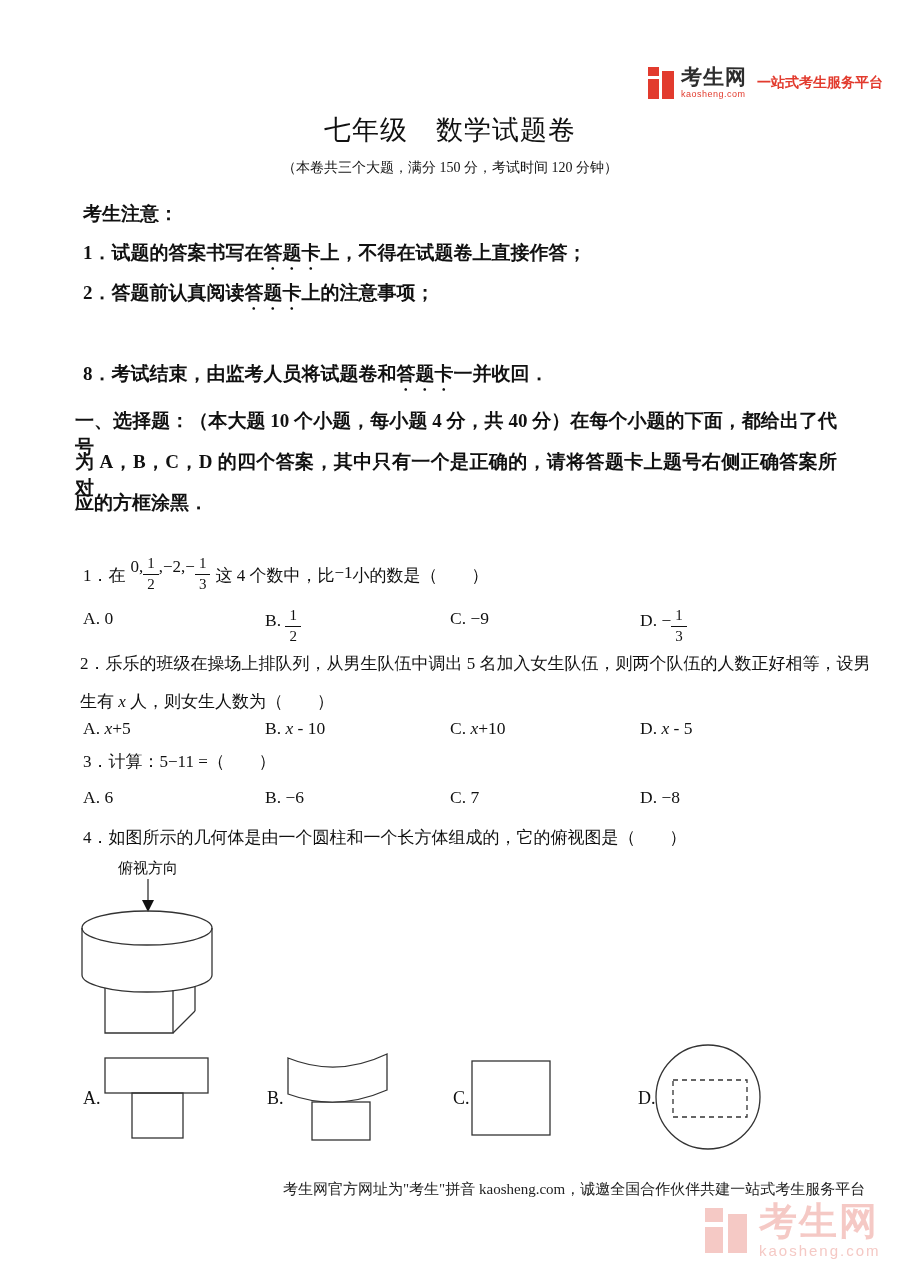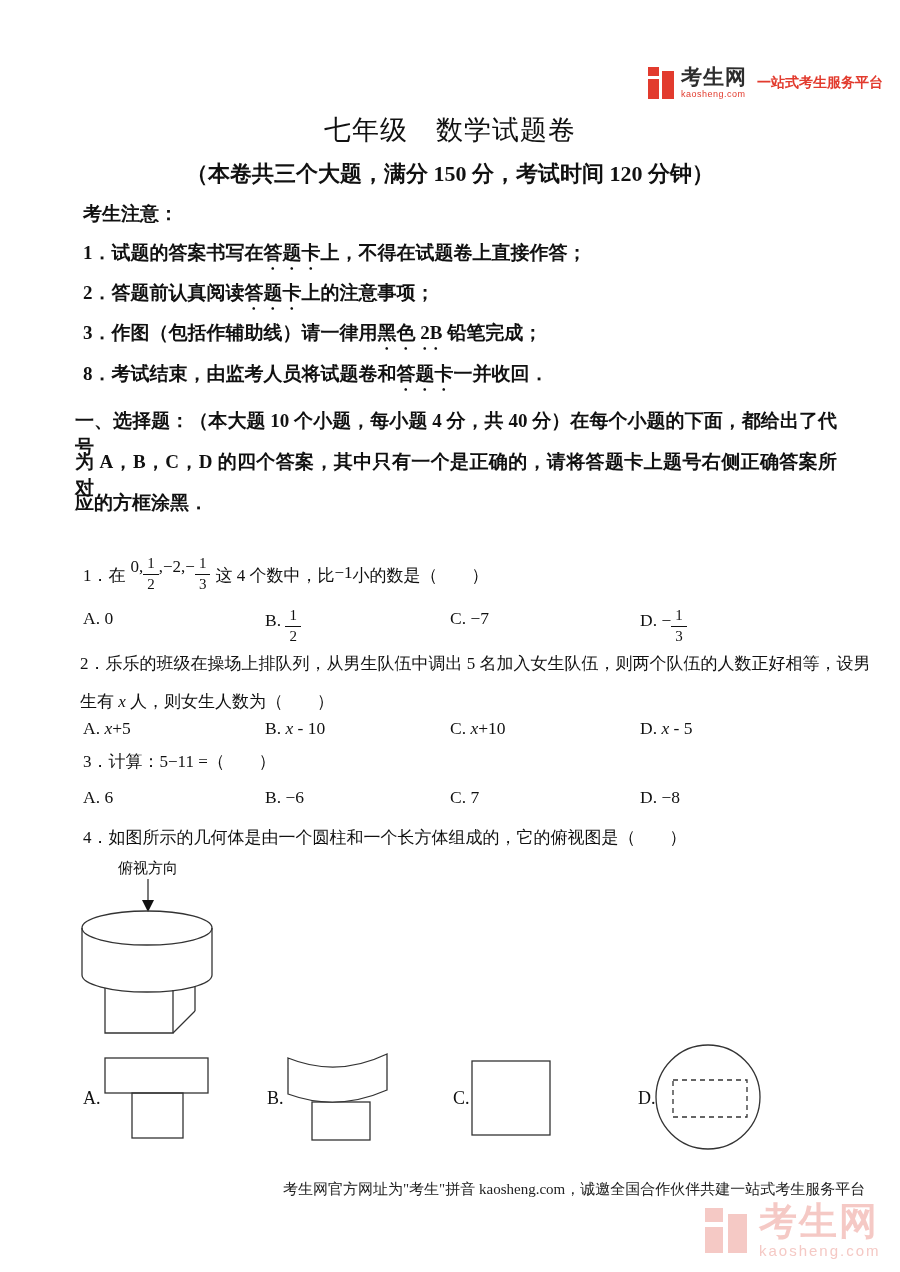--- a/index.html
+++ b/index.html
@@ -13,21 +13,21 @@
   .logo-icon i{position:absolute;background:#e23b2e}
   .logo-icon .b1{left:0;top:1px;width:11px;height:9px}
   .logo-icon .b2{left:0;top:13px;width:11px;height:20px}
   .logo-icon .b3{left:14px;top:5px;width:12px;height:28px}
   .logo-brand{font-size:21px;font-weight:bold;color:#2d2d2d;line-height:1;letter-spacing:1px;font-family:"Liberation Sans",sans-serif}
   .logo-domain{font-size:9px;color:#e23b2e;margin-top:2px;letter-spacing:.5px;font-family:"Liberation Sans",sans-serif}
   .logo-tagline{color:#e23b2e;font-size:14px;font-weight:bold;margin-left:10px;margin-top:8px;font-family:"Liberation Sans",sans-serif}
 
   .center{left:0;width:900px;text-align:center}
   .title{top:112px;font-size:27px;font-weight:normal;letter-spacing:1px}
-  .subtitle{top:159px;font-size:22px;font-weight:bold}
+  .subtitle{top:159px;font-size:14px;font-weight:normal}
 
   .notice{left:83px;font-size:19px;font-weight:bold;white-space:nowrap}
   .emdot{-webkit-text-emphasis:filled dot #111;-webkit-text-emphasis-position:under;text-emphasis:filled dot #111;text-emphasis-position:under right}
 
   .secline{left:75px;width:762px;font-size:19px;font-weight:bold}
   .just{text-align:justify;text-align-last:justify}
 
   .qtext{font-size:17px;white-space:nowrap}
   .opt{font-size:17.5px;white-space:nowrap}
   .var{font-style:italic}
@@ -74,33 +74,32 @@
     </div>
     <div class="logo-tagline">一站式考生服务平台</div>
   </div>
 
   <div class="abs center title">七年级　数学试题卷</div>
   <div class="abs center subtitle">（本卷共三个大题，满分 150 分，考试时间 120 分钟）</div>
 
   <div class="abs notice" style="top:201px">考生注意：</div>
   <div class="abs notice" style="top:240px"><span>1．试题的答案书写在</span><span class="emdot">答题卡</span><span>上，不得在试题卷上直接作答；</span></div>
   <div class="abs notice" style="top:280px"><span>2．答题前认真阅读</span><span class="emdot">答题卡</span><span>上的注意事项；</span></div>
-  <div class="abs notice" style="top:320px"><span>3．作图（包括作辅助线）请一律用</span><span class="emdot">黑色 2B</span><span> 铅笔完成；</span></div>
   <div class="abs notice" style="top:361px"><span>8．考试结束，由监考人员将试题卷和</span><span class="emdot">答题卡</span><span>一并收回．</span></div>
 
   <div class="abs secline just" style="top:408px">一、选择题：（本大题 10 个小题，每小题 4 分，共 40 分）在每个小题的下面，都给出了代号</div>
   <div class="abs secline just" style="top:449px">为 A，B，C，D 的四个答案，其中只有一个是正确的，请将答题卡上题号右侧正确答案所对</div>
   <div class="abs secline" style="top:490px">应的方框涂黑．</div>
 
   <div class="abs qtext" style="top:556px;left:83px">
     <span>1．在</span><span class="mathraise"><span>0,</span><span class="frac"><span class="fr-num">1</span><span class="fr-den">2</span></span><span>,−2,−</span><span class="frac"><span class="fr-num">1</span><span class="fr-den">3</span></span></span><span>这 4 个数中，比</span><span class="sup">−1</span><span>小的数是（　　）</span>
   </div>
   <div class="abs opt" style="top:608px;left:83px">A. 0</div>
   <div class="abs opt" style="top:608px;left:265px"><span>B.</span> <span class="frac"><span class="fr-num">1</span><span class="fr-den">2</span></span></div>
-  <div class="abs opt" style="top:608px;left:450px">C.  −7</div>
+  <div class="abs opt" style="top:608px;left:450px">C.  −9</div>
   <div class="abs opt" style="top:608px;left:640px"><span>D. −</span><span class="frac"><span class="fr-num">1</span><span class="fr-den">3</span></span></div>
 
   <div class="abs qtext just" style="top:652px;left:80px;width:757px">2．乐乐的班级在操场上排队列，从男生队伍中调出 5 名加入女生队伍，则两个队伍的人数正好相等，设男</div>
   <div class="abs qtext" style="top:690px;left:80px"><span>生有 </span><span class="var">x</span><span> 人，则女生人数为（　　）</span></div>
   <div class="abs opt" style="top:718px;left:83px"><span>A. </span><span class="var">x</span><span>+5</span></div>
   <div class="abs opt" style="top:718px;left:265px"><span>B. </span><span class="var">x</span><span> - 10</span></div>
   <div class="abs opt" style="top:718px;left:450px"><span>C. </span><span class="var">x</span><span>+10</span></div>
   <div class="abs opt" style="top:718px;left:640px"><span>D. </span><span class="var">x</span><span> - 5</span></div>
 
   <div class="abs qtext" style="top:750px;left:83px">3．计算：5−11 =（　　）</div>

